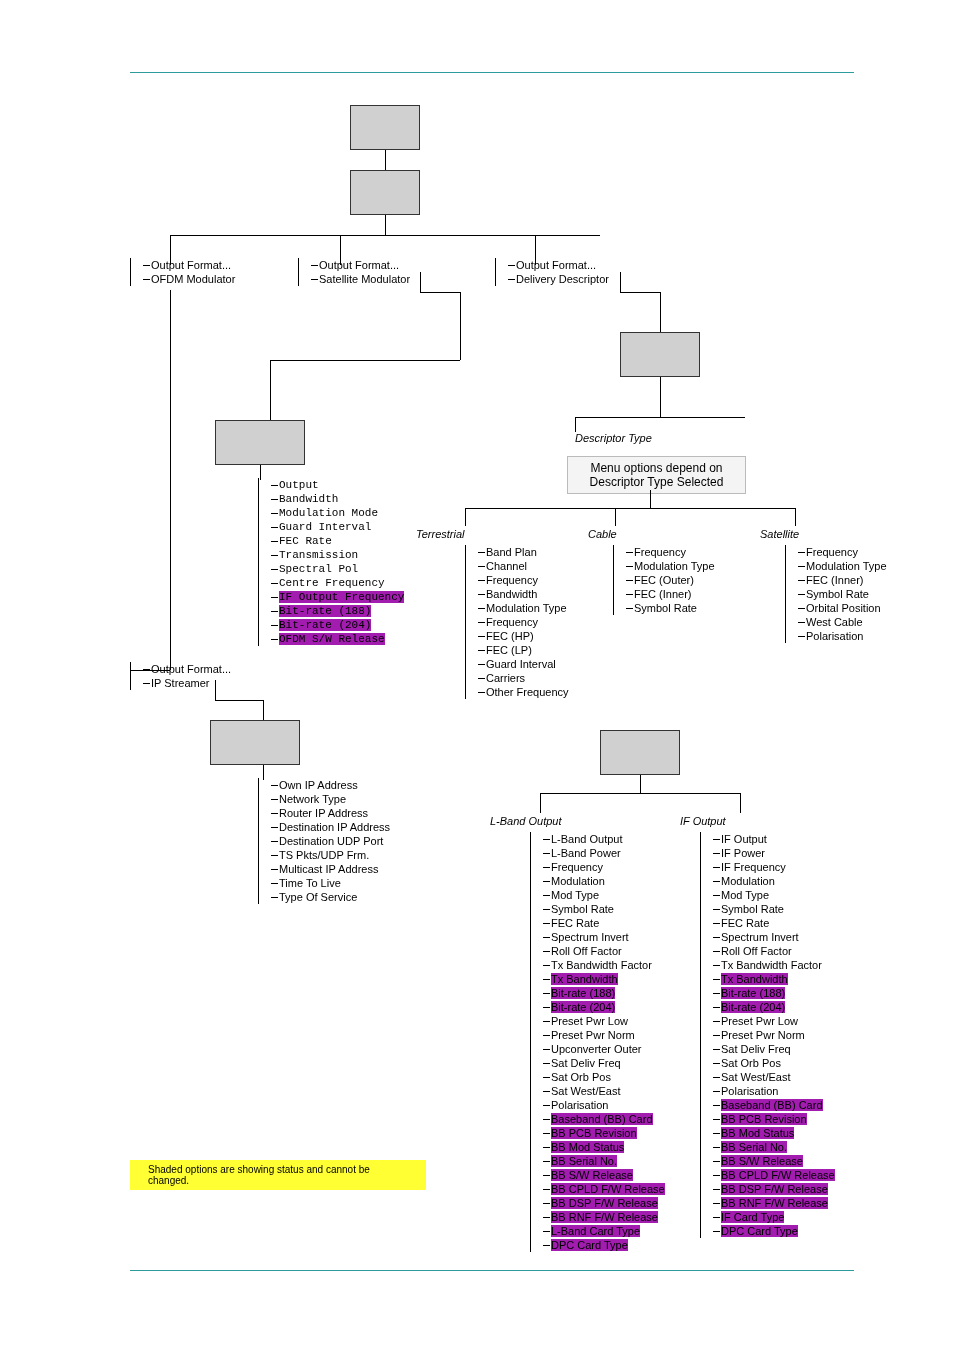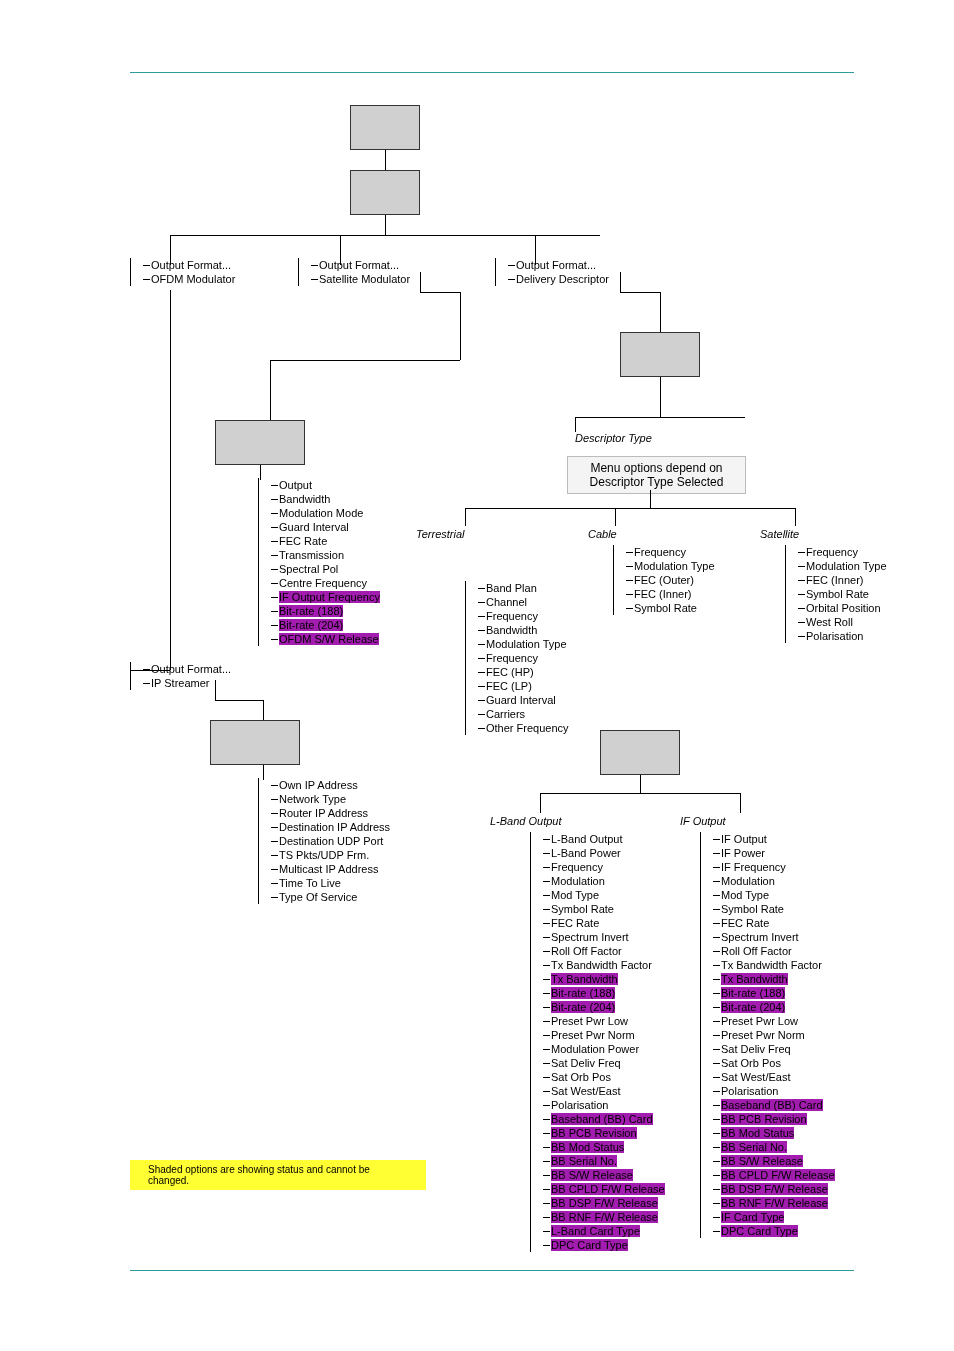--- a/index.html
+++ b/index.html
@@ -89,21 +89,21 @@
   <div class="hline" style="left:270px; top:360px; width:190px;"></div>
   <div class="vline" style="left:270px; top:360px; height:60px;"></div>
 
   <div class="vline" style="left:620px; top:272px; height:20px;"></div>
   <div class="hline" style="left:620px; top:292px; width:40px;"></div>
   <div class="vline" style="left:660px; top:292px; height:40px;"></div>
 
   <div class="box" style="left:215px; top:420px; width:90px; height:45px;"></div>
   <div class="vline" style="left:260px; top:465px; height:15px;"></div>
 
-  <div class="tree" style="left:258px; top:478px;">
+  <div class="tree" style="left:258px; top:478px;font-family:Liberation Mono, monospace;">
     <ul id="list-satmod">
         <li><span>Output</span></li>
         <li><span>Bandwidth</span></li>
         <li><span>Modulation Mode</span></li>
         <li><span>Guard Interval</span></li>
         <li><span>FEC Rate</span></li>
         <li><span>Transmission</span></li>
         <li><span>Spectral Pol</span></li>
         <li><span>Centre Frequency</span></li>
         <li><span class="hl">IF Output Frequency</span></li>
@@ -123,21 +123,21 @@
     <span>Menu options depend on Descriptor Type Selected</span>
   </div>
 
   <div class="vline" style="left:650px; top:490px; height:18px;"></div>
   <div class="hline" style="left:465px; top:508px; width:330px;"></div>
   <div class="vline" style="left:465px; top:508px; height:18px;"></div>
   <div class="vline" style="left:615px; top:508px; height:18px;"></div>
   <div class="vline" style="left:795px; top:508px; height:18px;"></div>
 
   <div class="lbl heading" style="left:416px; top:528px;">Terrestrial</div>
-  <div class="tree" style="left:465px; top:545px;margin-top:36px;">
+  <div class="tree" style="left:465px; top:545px;">
       <ul id="list-terr">
         <li><span>Band Plan</span></li>
         <li><span>Channel</span></li>
         <li><span>Frequency</span></li>
         <li><span>Bandwidth</span></li>
         <li><span>Modulation Type</span></li>
         <li><span>Frequency</span></li>
         <li><span>FEC (HP)</span></li>
         <li><span>FEC (LP)</span></li>
         <li><span>Guard Interval</span></li>
@@ -158,21 +158,21 @@
     </div>
 
   <div class="lbl heading" style="left:760px; top:528px;">Satellite</div>
   <div class="tree" style="left:785px; top:545px;">
       <ul id="list-sat">
         <li><span>Frequency</span></li>
         <li><span>Modulation Type</span></li>
         <li><span>FEC (Inner)</span></li>
         <li><span>Symbol Rate</span></li>
         <li><span>Orbital Position</span></li>
-        <li><span>West Roll</span></li>
+        <li><span>West Cable</span></li>
         <li><span>Polarisation</span></li>
       </ul>
     </div>
 
   <div class="vline" style="left:170px; top:290px; height:380px;"></div>
   <div class="hline" style="left:130px; top:670px; width:40px;"></div>
   <div class="tree" style="left:130px; top:662px;">
     <ul>
       <li><span>Output Format...</span></li>
       <li><span>IP Streamer</span></li>
@@ -214,21 +214,21 @@
         <li><span>Symbol Rate</span></li>
         <li><span>FEC Rate</span></li>
         <li><span>Spectrum Invert</span></li>
         <li><span>Roll Off Factor</span></li>
         <li><span>Tx Bandwidth Factor</span></li>
         <li><span class="hl">Tx Bandwidth</span></li>
         <li><span class="hl">Bit-rate (188)</span></li>
         <li><span class="hl">Bit-rate (204)</span></li>
         <li><span>Preset Pwr Low</span></li>
         <li><span>Preset Pwr Norm</span></li>
-        <li><span>Modulation Power</span></li>
+        <li><span>Upconverter Outer</span></li>
         <li><span>Sat Deliv Freq</span></li>
         <li><span>Sat Orb Pos</span></li>
         <li><span>Sat West/East</span></li>
         <li><span>Polarisation</span></li>
         <li><span class="hl">Baseband (BB) Card</span></li>
         <li><span class="hl">BB PCB Revision</span></li>
         <li><span class="hl">BB Mod Status</span></li>
         <li><span class="hl">BB Serial No.</span></li>
         <li><span class="hl">BB S/W Release</span></li>
         <li><span class="hl">BB CPLD F/W Release</span></li>

